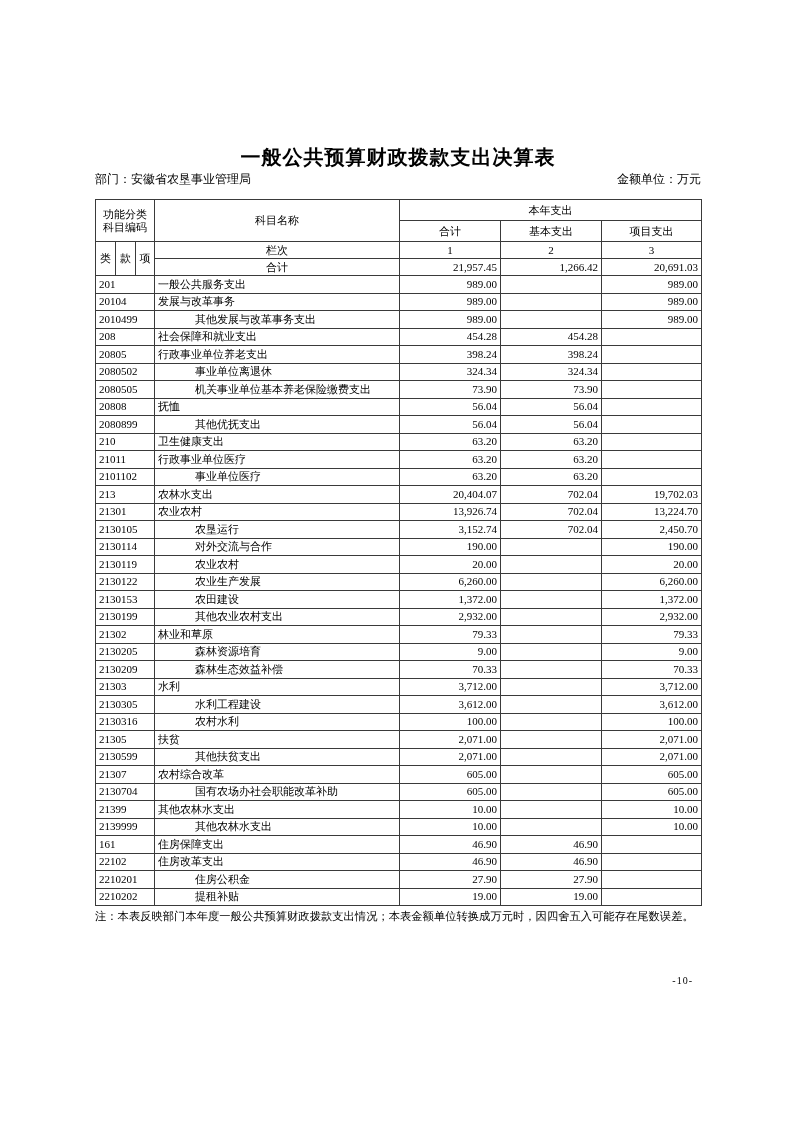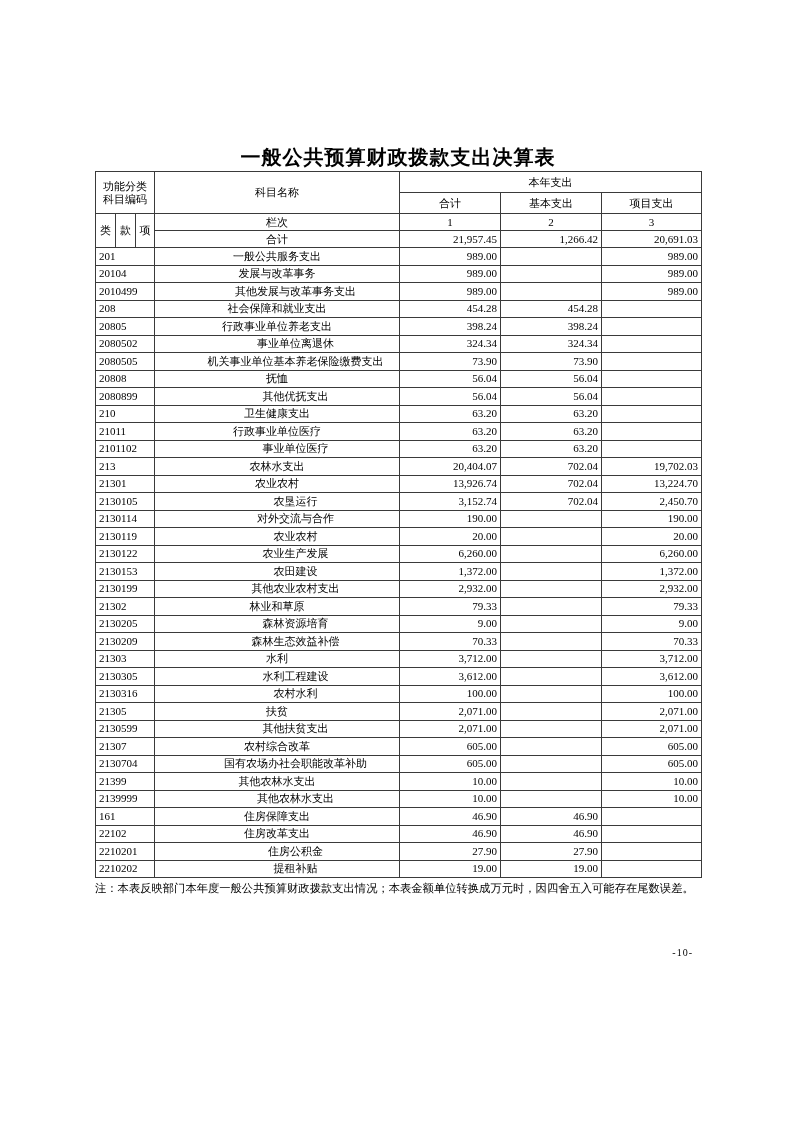--- a/index.html
+++ b/index.html
@@ -35,40 +35,40 @@
     line-height: 13px;
   }
   .meta-row {
     margin-top: 3px;
     display: flex;
     justify-content: space-between;
     font-size: 12px;
     line-height: 15px;
   }
   table.budget {
-    margin-top: 2px;
+    margin-top: 12px;
     width: 606px;
     border-collapse: collapse;
     table-layout: fixed;
     font-size: 11px;
   }
   table.budget th, table.budget td {
     border: 1px solid #3a3a3a;
     padding: 0 3px;
     overflow: hidden;
     white-space: nowrap;
     font-weight: normal;
     vertical-align: middle;
   }
   table.budget { border: 1.5px solid #2a2a2a; }
   thead th { text-align: center; height: 20px; }
   .hdr-2line { line-height: 13px; }
   td.center { text-align: center; }
   td.code   { text-align: left; padding-left: 2px; }
-  td.name   { text-align: center; padding-left: 4px; }
+  td.name   { text-align: left; padding-left: 4px; }
   td.name.indent { padding-left: 40px; }
   td.num    { text-align: right; padding-right: 4px; }
   tbody td  { height: 16.5px; line-height: 15px; }
   tr.rank-row td, tr.grand-total-row td { height: 16px; }
   .note {
     margin-top: 3px;
     font-size: 11.3px;
     line-height: 14px;
     white-space: nowrap;
   }
@@ -82,20 +82,24 @@
 </style>
 </head>
 <body>
 
 <div class="page">
   <div class="content">
 
     <h1 class="title">一般公共预算财政拨款支出决算表</h1>
 
 
+    <div class="meta-row">
+      <span>部门：安徽省农垦事业管理局</span>
+      <span>金额单位：万元</span>
+    </div>
 
     <table class="budget">
       <colgroup>
         <col style="width:20px">
           <col style="width:20px">
           <col style="width:19px">
         <col style="width:245px">
         <col style="width:101px">
           <col style="width:101px">
           <col style="width:100px">

